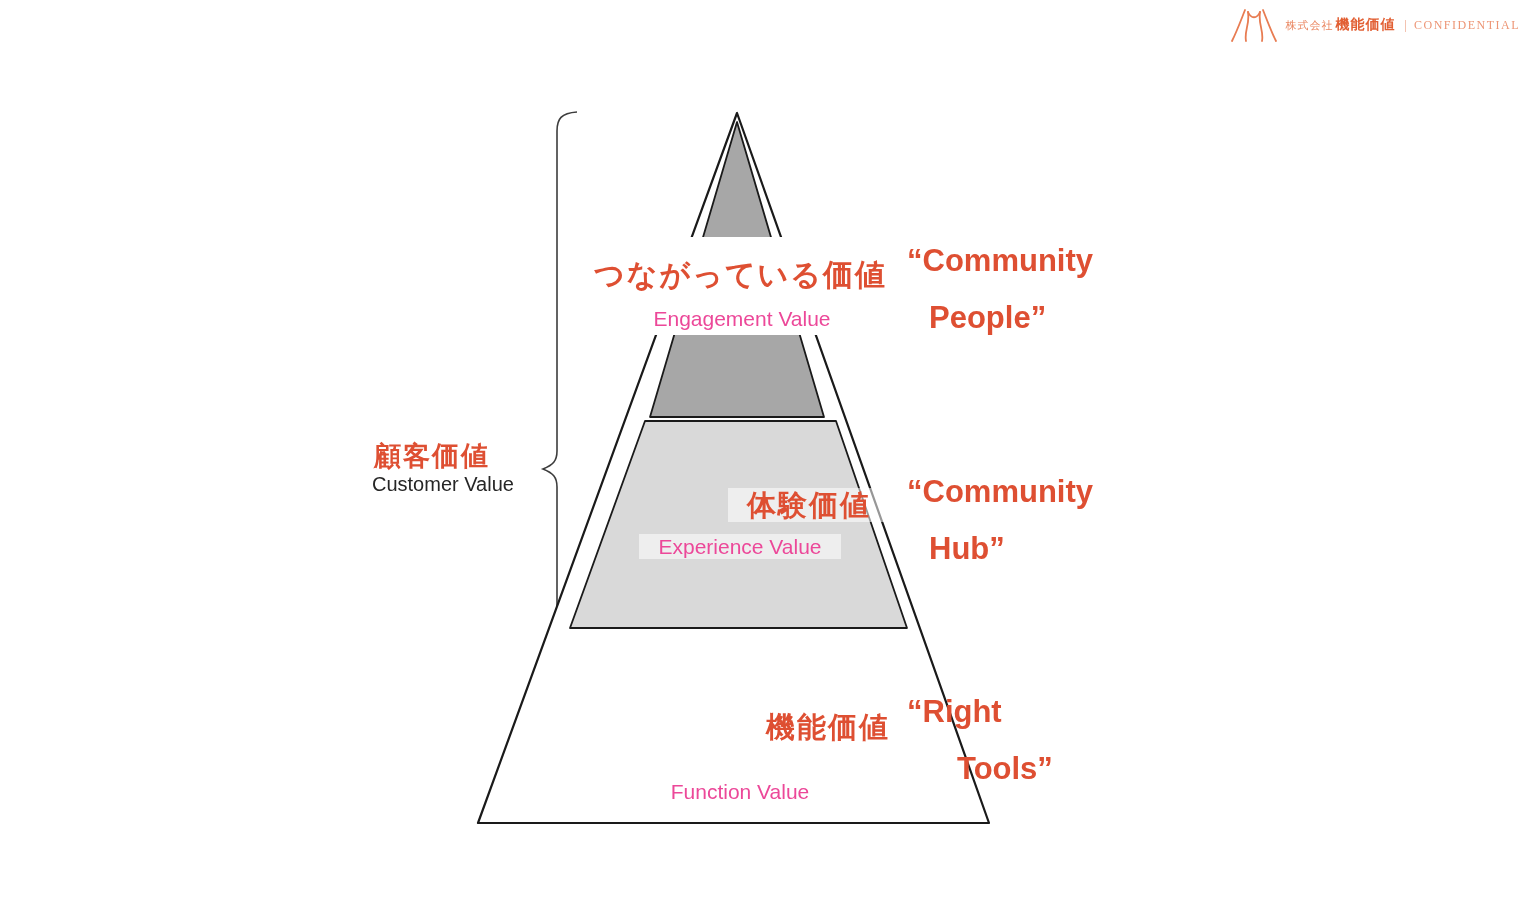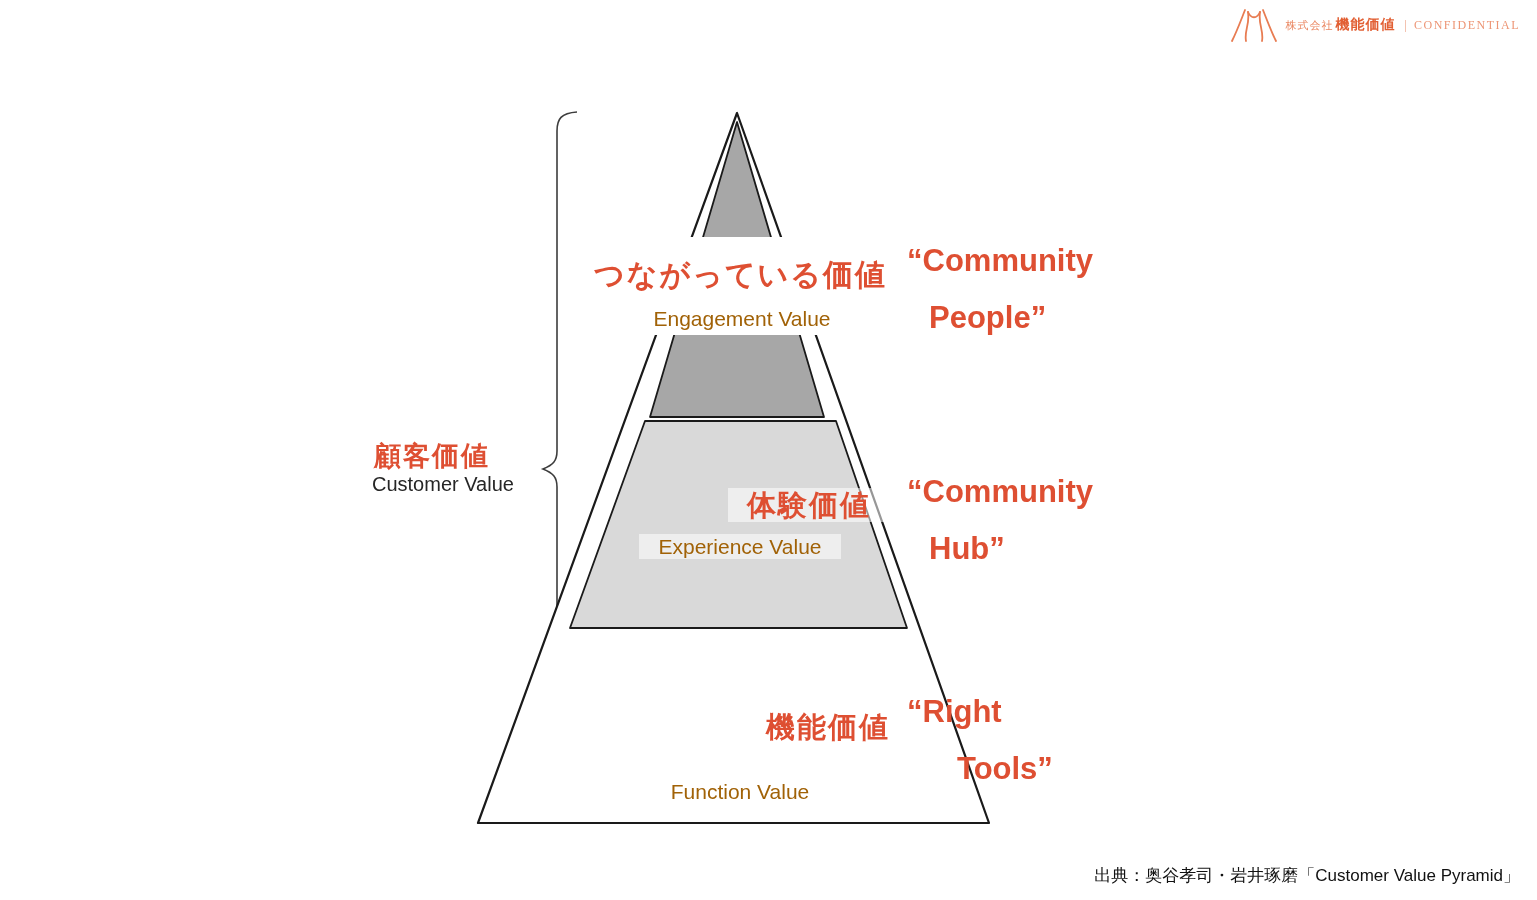--- a/index.html
+++ b/index.html
@@ -20,21 +20,21 @@
   .co-name    { font-size:14px; font-weight:bold; color:#e25f33; letter-spacing:1px; margin-left:2px; }
   .logo-sep   { font-size:12px; color:#eda184; margin:0 7px 0 9px; font-weight:300; }
   .confidential { font-size:12px; color:#ed9575; letter-spacing:1.5px; }
 
   
   .bracket-jp { left:374px; top:438px; font-size:27px; font-weight:bold; color:#de4f32; letter-spacing:2px; }
   .bracket-en { left:372px; top:473px; font-size:20px; color:#262626; }
 
   
   .lvl-jp { font-weight:bold; color:#de4f32; text-align:right; letter-spacing:2px; }
-  .lvl-en { color:#a16207; text-align:center; }
+  .lvl-en { color:#ec4899; text-align:center; }
   .halo   { background:rgba(255,255,255,0.55); padding:1px 19px; }
 
   .l0-jp { left:587px; top:255px; width:300px; font-size:30px; }
   .l0-en { left:587px; top:307px; width:310px; font-size:21px; }
   .l1-jp { left:590px; top:486px; width:300px; font-size:29px; }
   .l1-en { left:585px; top:535px; width:310px; font-size:21px; }
   .l2-jp { left:590px; top:708px; width:300px; font-size:29px; }
   .l2-en { left:585px; top:756px; width:310px; font-size:21px;margin-top:24px; }
 
   
@@ -98,15 +98,14 @@
     <span class="halo">Experience Value</span>
   </div>
   <div class="abs quote q1a">“Community</div>
   <div class="abs quote q1b">Hub”</div>
 
   <div class="abs lvl-jp l2-jp">機能価値</div>
   <div class="abs lvl-en l2-en">Function Value</div>
   <div class="abs quote q2a">“Right</div>
   <div class="abs quote q2b">Tools”</div>
 
-  <div class="abs citation">出典：奥谷孝司・岩井琢磨「Customer Value Pyramid」</div>
 
 </div>
 
 </body></html>

